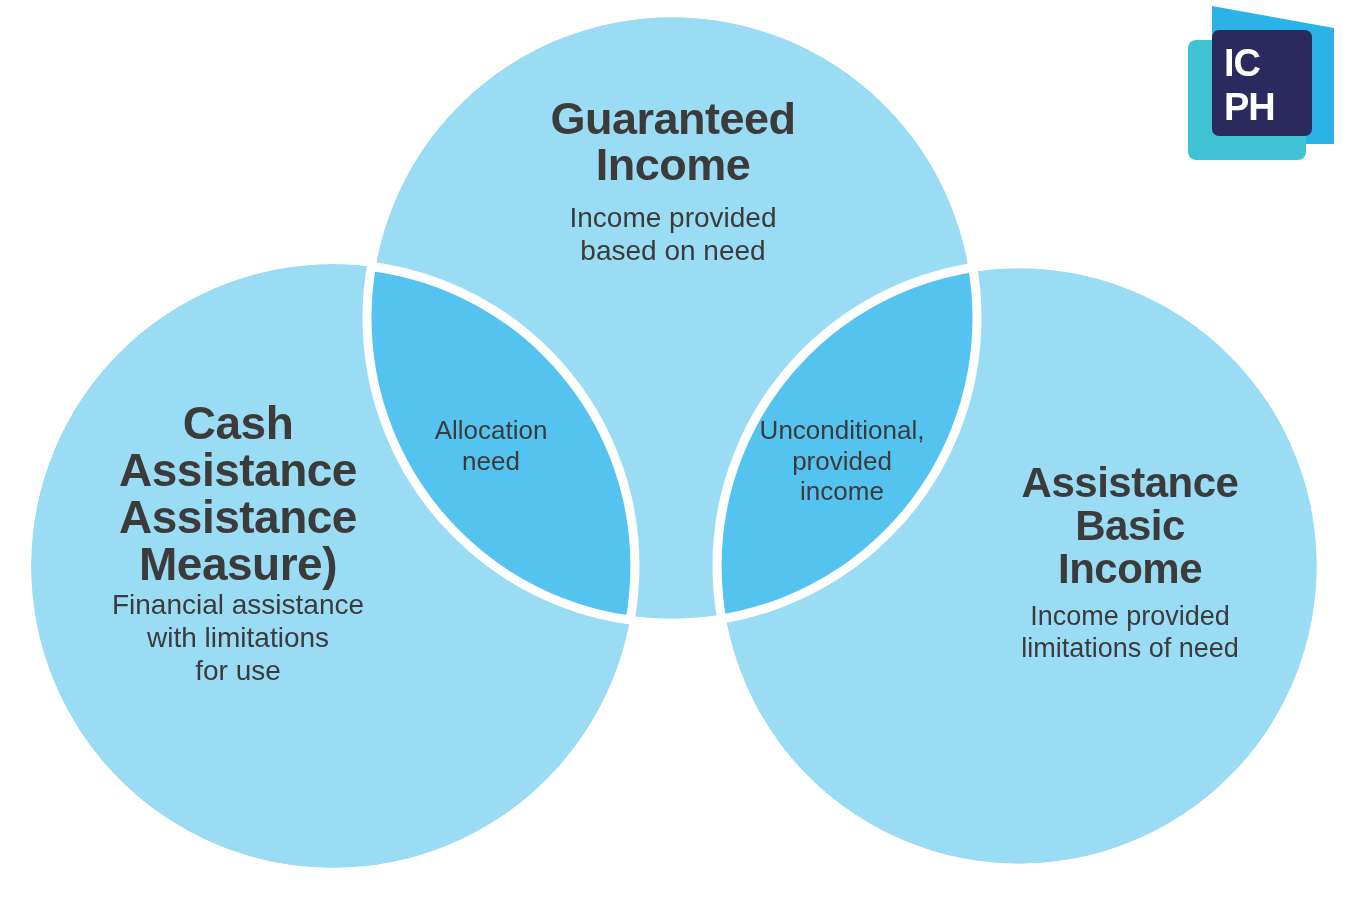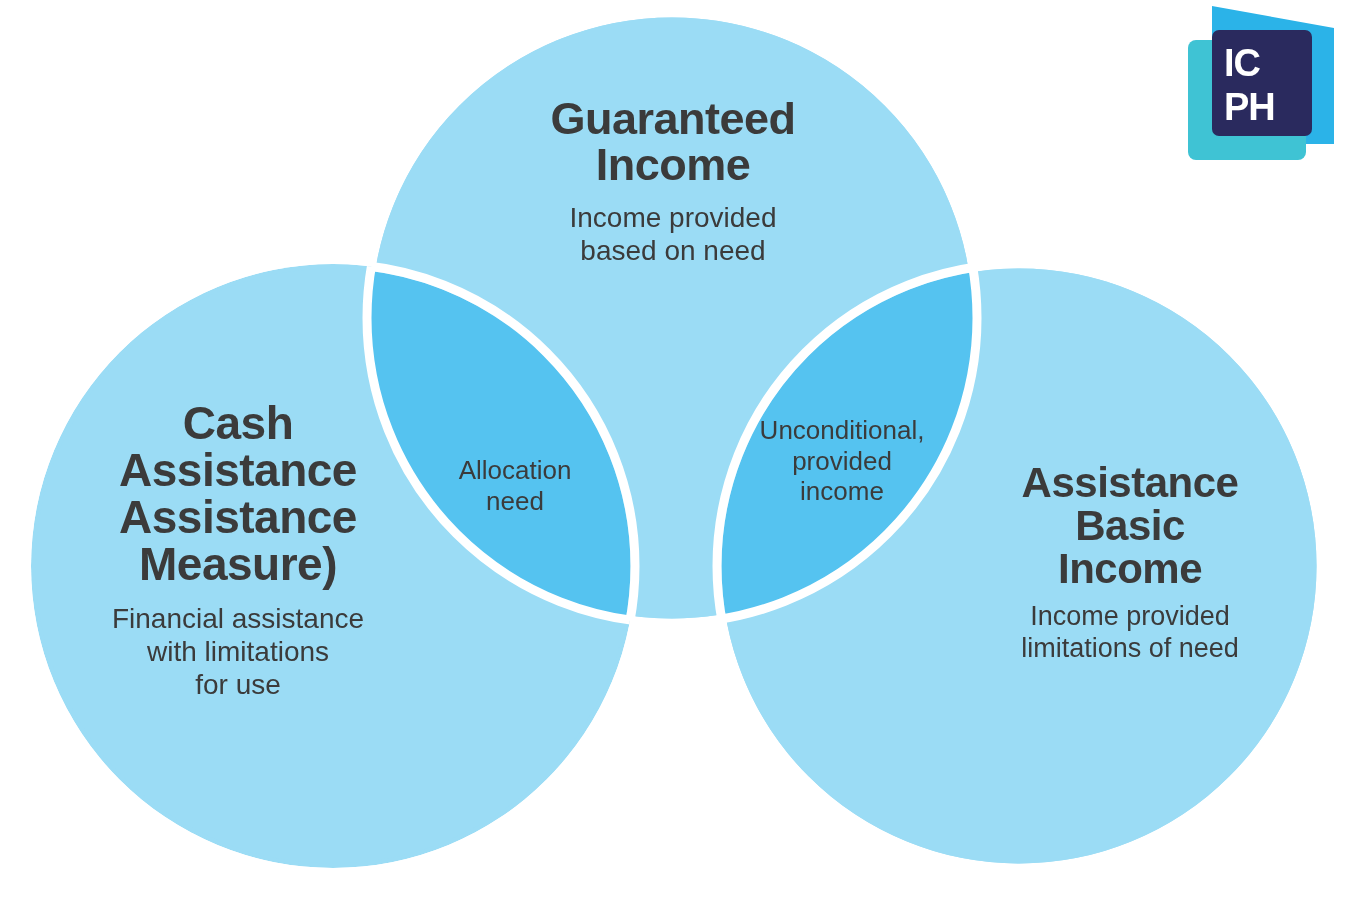--- a/index.html
+++ b/index.html
@@ -57,37 +57,36 @@
   #grp-guaranteed .heading { font-size: 45px; text-align: center; }
   #grp-guaranteed .sub { font-size: 28px; margin-top: 13px; }
 
   
   #grp-cash {
     left: 48px;
     top: 400px;
     width: 380px;
   }
   #grp-cash .heading { font-size: 46px; }
-  #grp-cash .sub { font-size: 28px; margin-top: 14px; }
+  #grp-cash .sub { font-size: 28px; }
 
   
   #grp-ubi {
     left: 935px;
     top: 462px;
     width: 390px;
   }
   #grp-ubi .heading { font-size: 42px; }
   #grp-ubi .sub { font-size: 27px; margin-top: 11px; }
 
   
   #grp-overlap-left {
-    left: 412px;
+    left: 388px;
     top: 415px;
     width: 206px;
-    margin-top: 40px;
   }
   #grp-overlap-left .sub { font-size: 26px; }
 
   
   #grp-overlap-right {
     left: 730px;
     top: 415px;
     width: 224px;
   }
   #grp-overlap-right .sub { font-size: 26px; }

